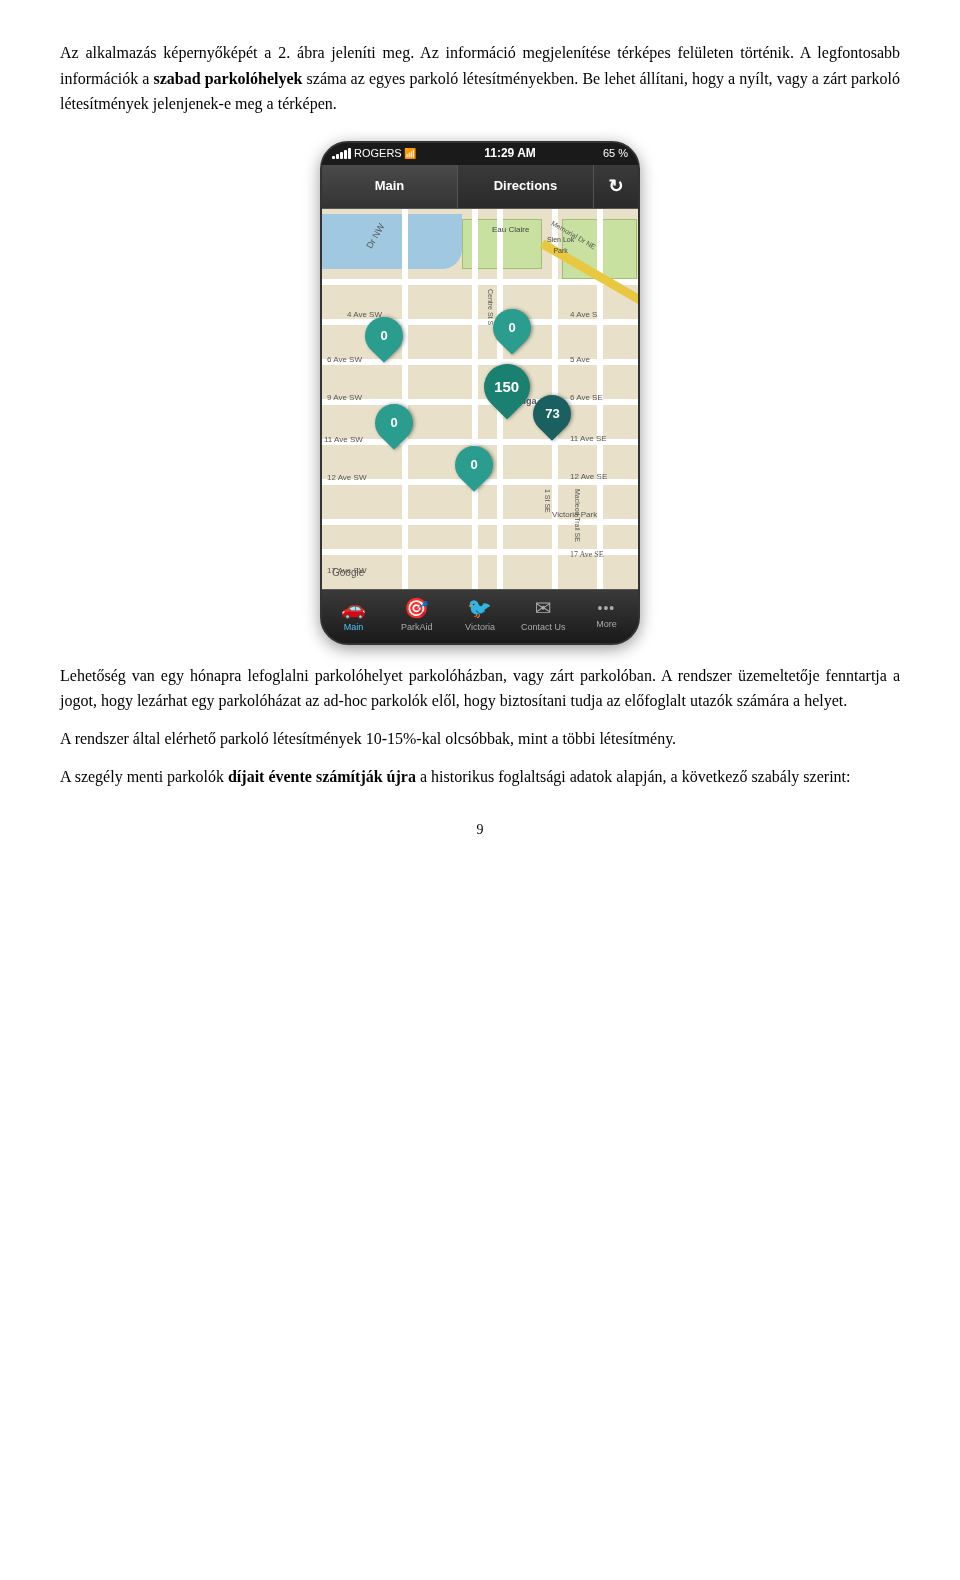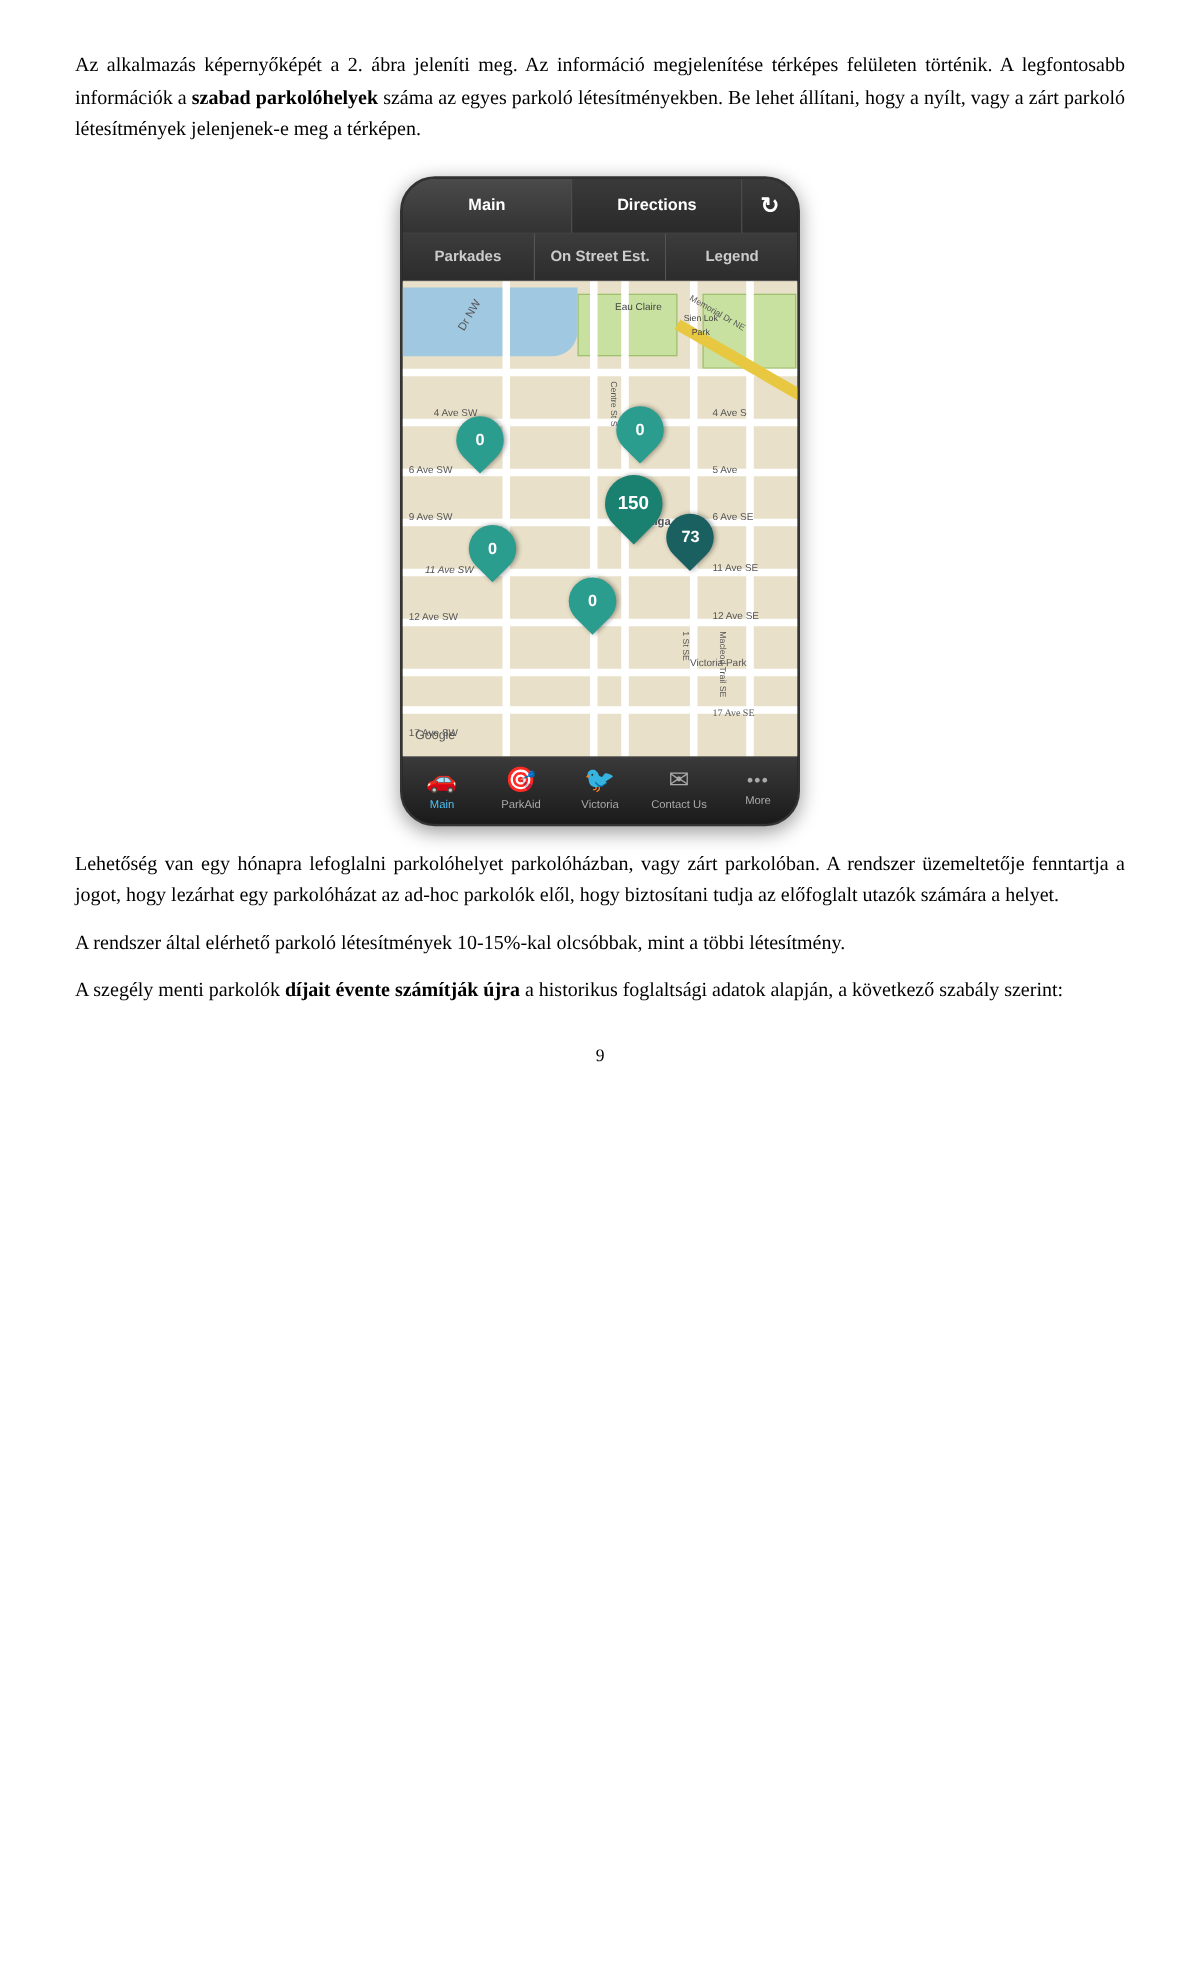--- a/index.html
+++ b/index.html
@@ -245,44 +245,48 @@
 </head>
 <body>
 
 <p class="text-block">
   Az alkalmazás képernyőképét a 2. ábra jeleníti meg. Az információ megjelenítése térképes felületen történik. A legfontosabb információk a <strong>szabad parkolóhelyek</strong> száma az egyes parkoló létesítményekben. Be lehet állítani, hogy a nyílt, vagy a zárt parkoló létesítmények jelenjenek-e meg a térképen.
 </p>
 
 <div class="phone-screenshot">
   <div class="phone-frame">
 
+    <div class="status-bar">
+      <div class="status-left">
+        <div class="signal-bars">
+          <div class="signal-bar" style="height:3px;"></div>
+          <div class="signal-bar" style="height:5px;"></div>
+          <div class="signal-bar" style="height:7px;"></div>
+          <div class="signal-bar" style="height:9px;"></div>
+          <div class="signal-bar" style="height:11px;"></div>
+        </div>
+        <span>ROGERS</span>
+        <span style="font-size:10px;">📶</span>
+      </div>
+      <div class="status-center">11:29 AM</div>
+      <div class="status-right">65 %</div>
+    </div>
 
     <div class="top-nav">
       <div class="nav-btn active">
         <span>Main</span>
       </div>
       <div class="nav-btn">
         <span>Directions</span>
       </div>
       <div class="nav-btn nav-refresh">
         <span>↻</span>
       </div>
     </div>
 
-    <div class="second-nav">
-      <div class="sec-btn">
-        <span>Parkades</span>
-      </div>
-      <div class="sec-btn">
-        <span>On Street Est.</span>
-      </div>
-      <div class="sec-btn">
-        <span>Legend</span>
-      </div>
-    </div>
 
     <div class="map-area">
       <div class="map-bg"></div>
 
       <div class="park" style="top:10px;left:140px;width:80px;height:50px;"></div>
       <div class="park" style="top:10px;left:240px;width:75px;height:60px;"></div>
 
       <div class="river" style="top:5px;left:0;width:140px;height:55px;border-radius:0 0 20px 0;"></div>
 
       <div class="road-h" style="top:70px;"></div>
@@ -302,21 +306,21 @@
 
       <div style="position:absolute;top:30px;left:220px;width:160px;height:9px;background:#e8c840;transform:rotate(30deg);transform-origin:left center;"></div>
 
       <div style="position:absolute;top:20px;left:40px;font-size:9px;color:#555;font-family:Arial;transform:rotate(-60deg);">Dr NW</div>
       <div style="position:absolute;top:15px;left:170px;font-size:8px;color:#444;font-family:Arial;text-align:center;">Eau Claire</div>
       <div style="position:absolute;top:25px;left:225px;font-size:7px;color:#444;font-family:Arial;text-align:center;">Sien Lok<br>Park</div>
       <div style="position:absolute;top:8px;left:230px;font-size:7px;color:#555;font-family:Arial;transform:rotate(30deg);transform-origin:left center;">Memorial Dr NE</div>
       <div style="position:absolute;top:100px;left:25px;font-size:8px;color:#555;font-family:Arial;">4 Ave SW</div>
       <div style="position:absolute;top:145px;left:5px;font-size:8px;color:#555;font-family:Arial;">6 Ave SW</div>
       <div style="position:absolute;top:183px;left:5px;font-size:8px;color:#555;font-family:Arial;">9 Ave SW</div>
-      <div style="position:absolute;top:225px;left:18px;font-size:8px;color:#555;font-family:Arial;font-style:italic;">11 Ave SW</div>
+      <div style="position:absolute;top:225px;left:2px;font-size:8px;color:#555;font-family:Arial;">11 Ave SW</div>
       <div style="position:absolute;top:263px;left:5px;font-size:8px;color:#555;font-family:Arial;">12 Ave SW</div>
       <div style="position:absolute;top:340px;left:5px;font-size:8px;color:#555;font-family:Arial;margin-top:16px;">17 Ave SW</div>
       <div style="position:absolute;top:100px;left:248px;font-size:8px;color:#555;font-family:Arial;">4 Ave S</div>
       <div style="position:absolute;top:145px;left:248px;font-size:8px;color:#555;font-family:Arial;">5 Ave</div>
       <div style="position:absolute;top:183px;left:248px;font-size:8px;color:#555;font-family:Arial;">6 Ave SE</div>
       <div style="position:absolute;top:224px;left:248px;font-size:8px;color:#555;font-family:Arial;">11 Ave SE</div>
       <div style="position:absolute;top:262px;left:248px;font-size:8px;color:#555;font-family:Arial;">12 Ave SE</div>
       <div style="position:absolute;top:340px;left:248px;font-size:8px;color:#555;font-family:Liberation Serif, serif;">17 Ave SE</div>
       <div style="position:absolute;top:185px;left:190px;font-size:9px;color:#555;font-family:Arial;font-weight:bold;">Calga</div>
       <div style="position:absolute;top:300px;left:230px;font-size:8px;color:#555;font-family:Arial;">Victoria Park</div>

